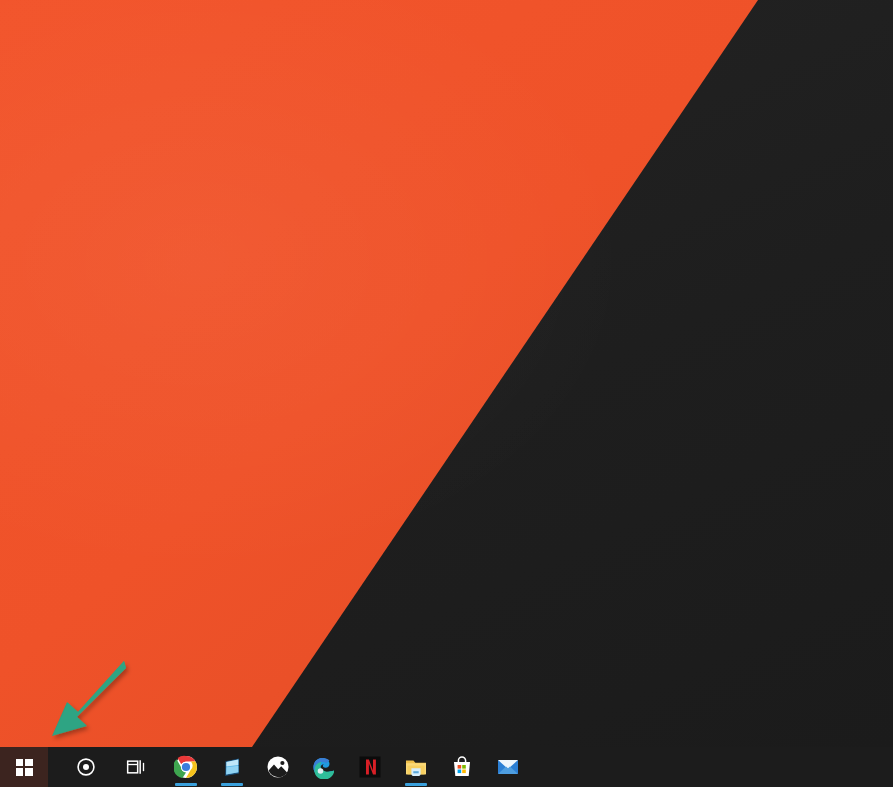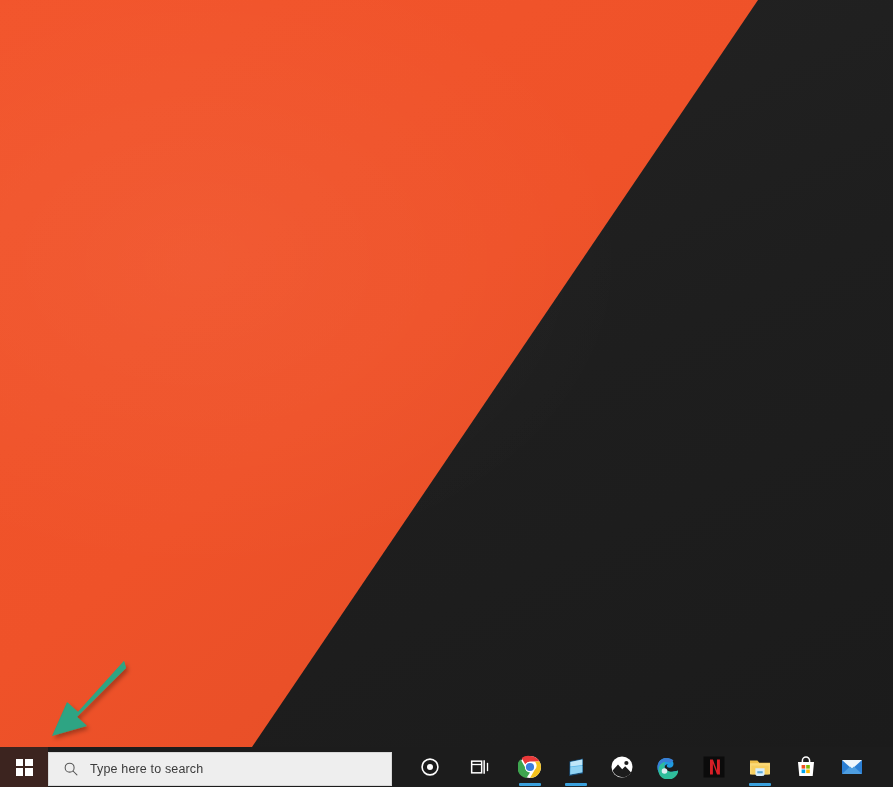--- a/index.html
+++ b/index.html
@@ -185,27 +185,20 @@
 
     <div class="start-button">
       <div class="win-logo">
         <span></span>
         <span></span>
         <span></span>
         <span></span>
       </div>
     </div>
 
-    <div class="search-box">
-      <svg class="search-icon" viewBox="0 0 20 20">
-        <circle cx="8.3" cy="8.3" r="5.6" fill="none" stroke="#3a3a3a" stroke-width="1.3"></circle>
-        <line x1="12.5" y1="12.5" x2="17.4" y2="17.4" stroke="#3a3a3a" stroke-width="1.3" stroke-linecap="round"></line>
-      </svg>
-      <span class="search-placeholder">Type here to search</span>
-    </div>
 
     <div class="tray-zone">
 
       <div class="spacer-10"></div>
 
       <div class="tb-item">
         <svg class="tb-icon small" viewBox="0 0 24 24">
           <circle cx="12" cy="12" r="9.5" fill="none" stroke="#ffffff" stroke-width="1.9"></circle>
           <circle cx="12" cy="12" r="5.5" fill="#1c1c1c"></circle>
           <circle cx="12" cy="12" r="3.6" fill="#ffffff"></circle>

